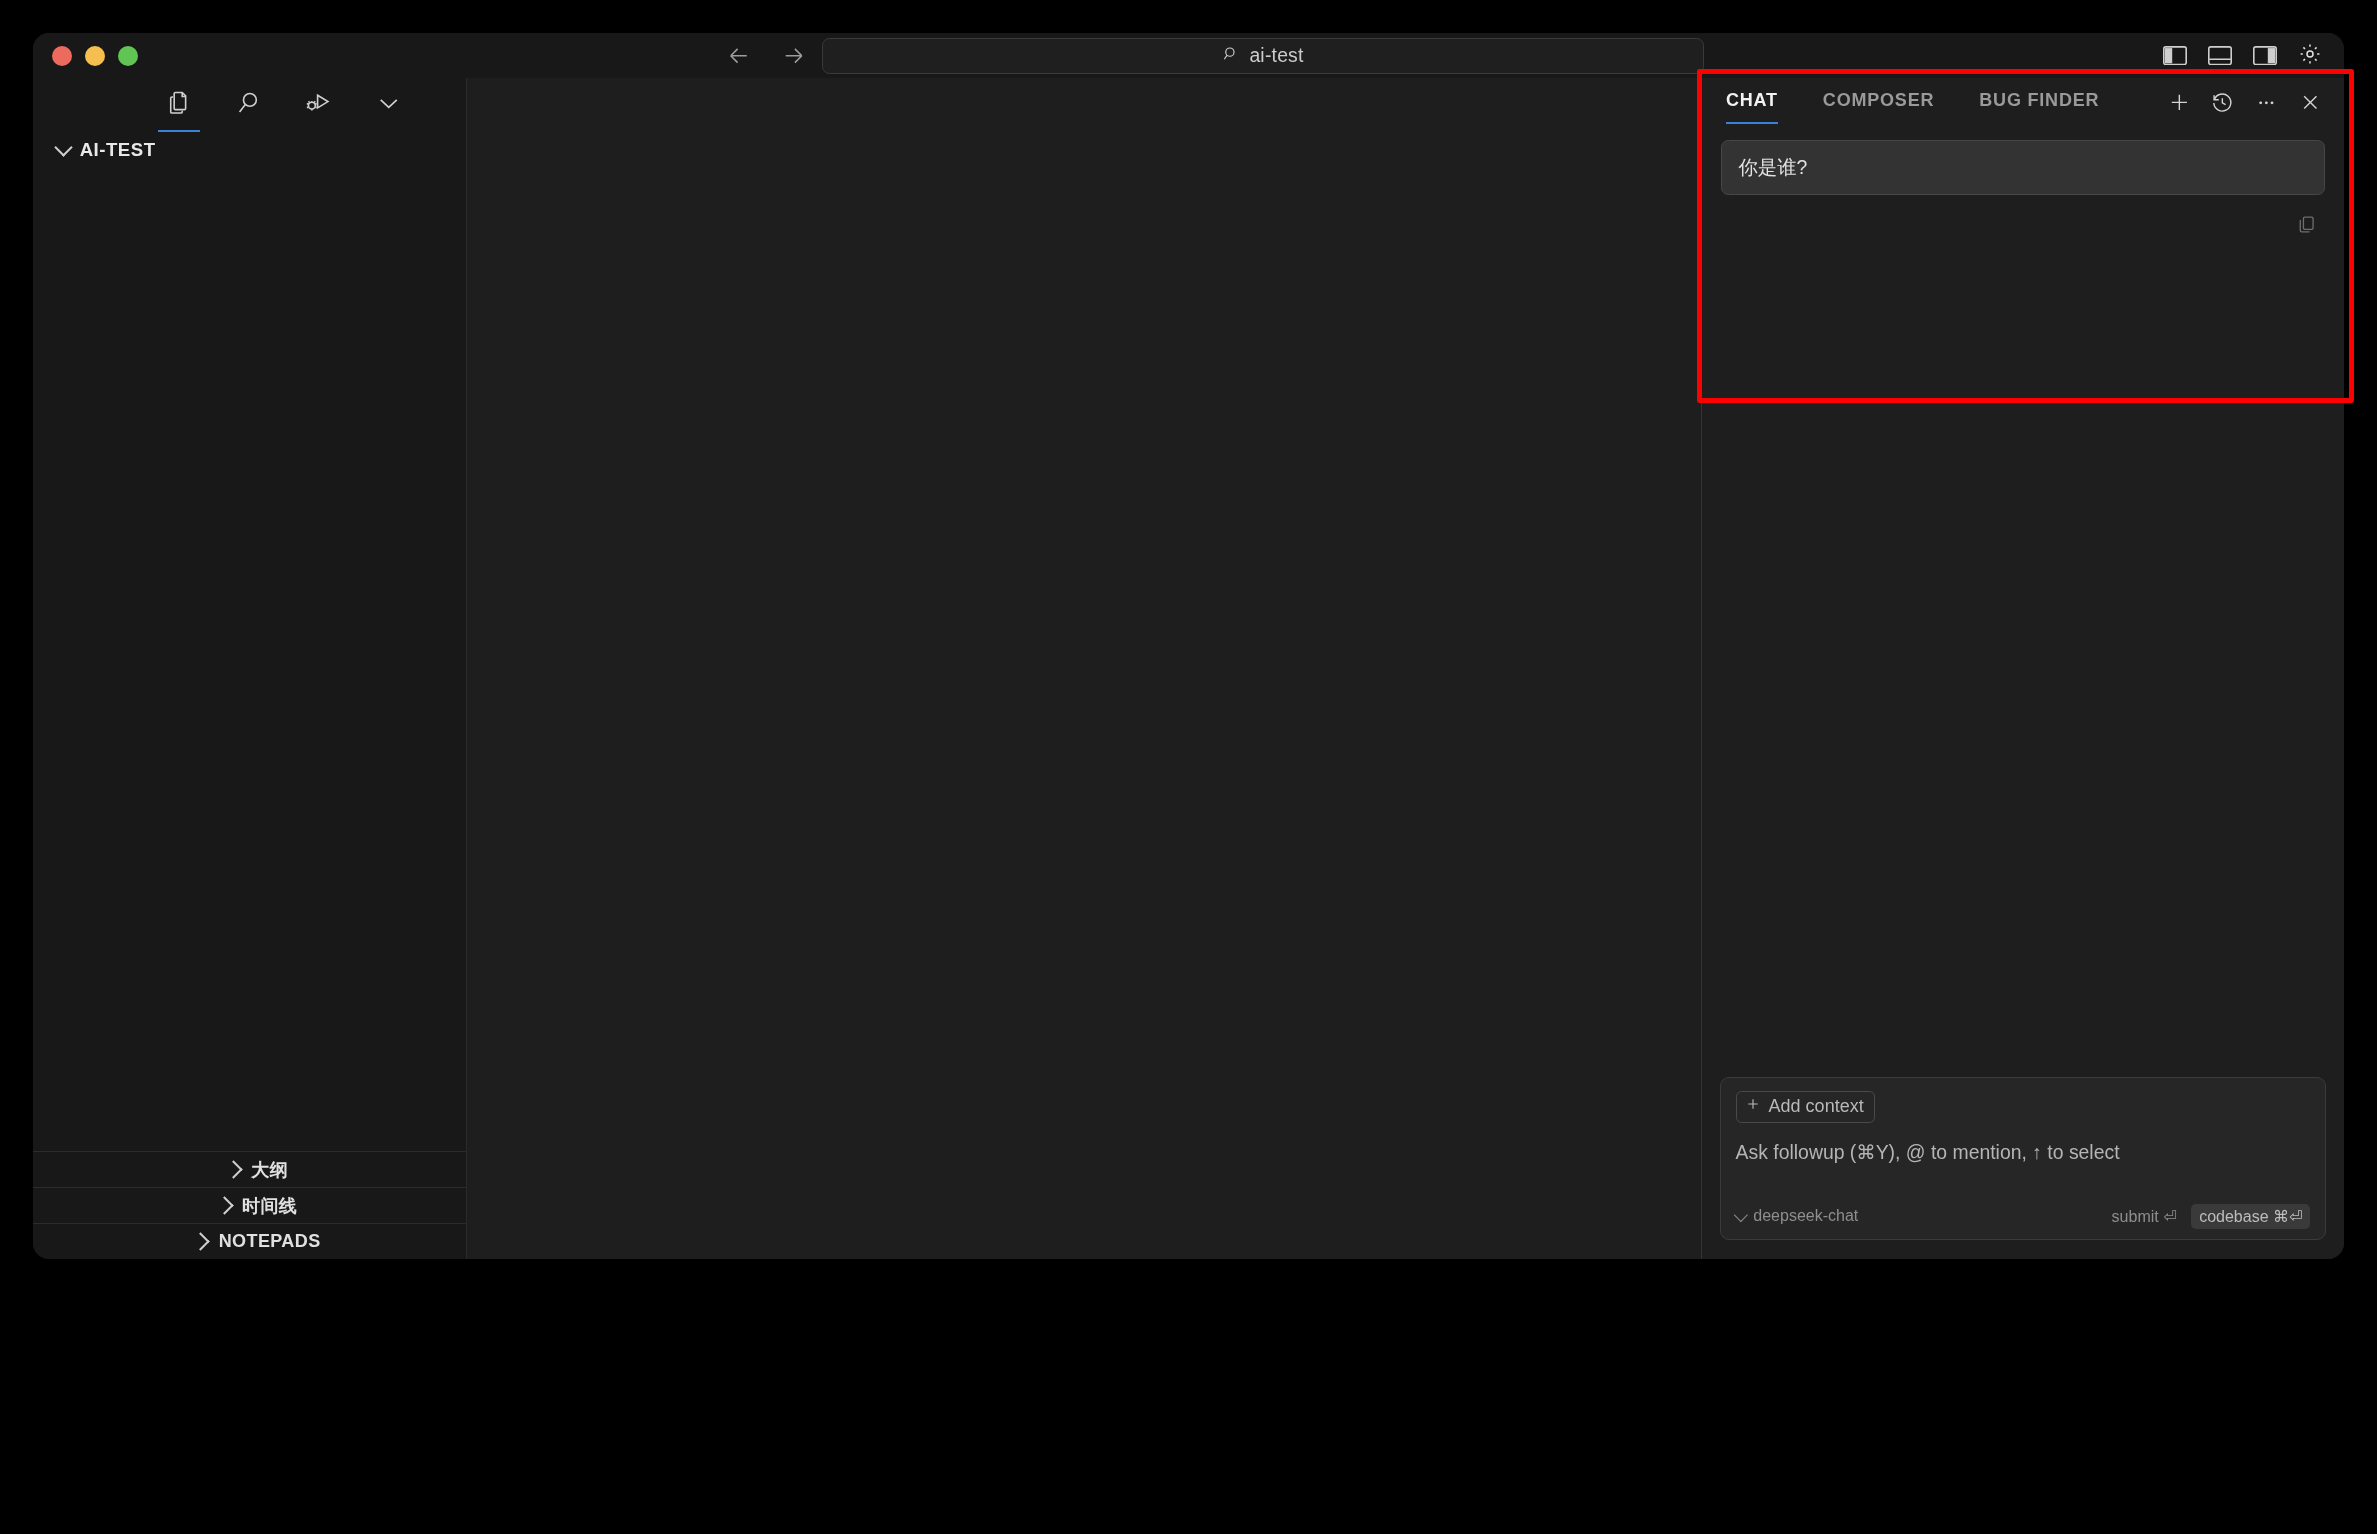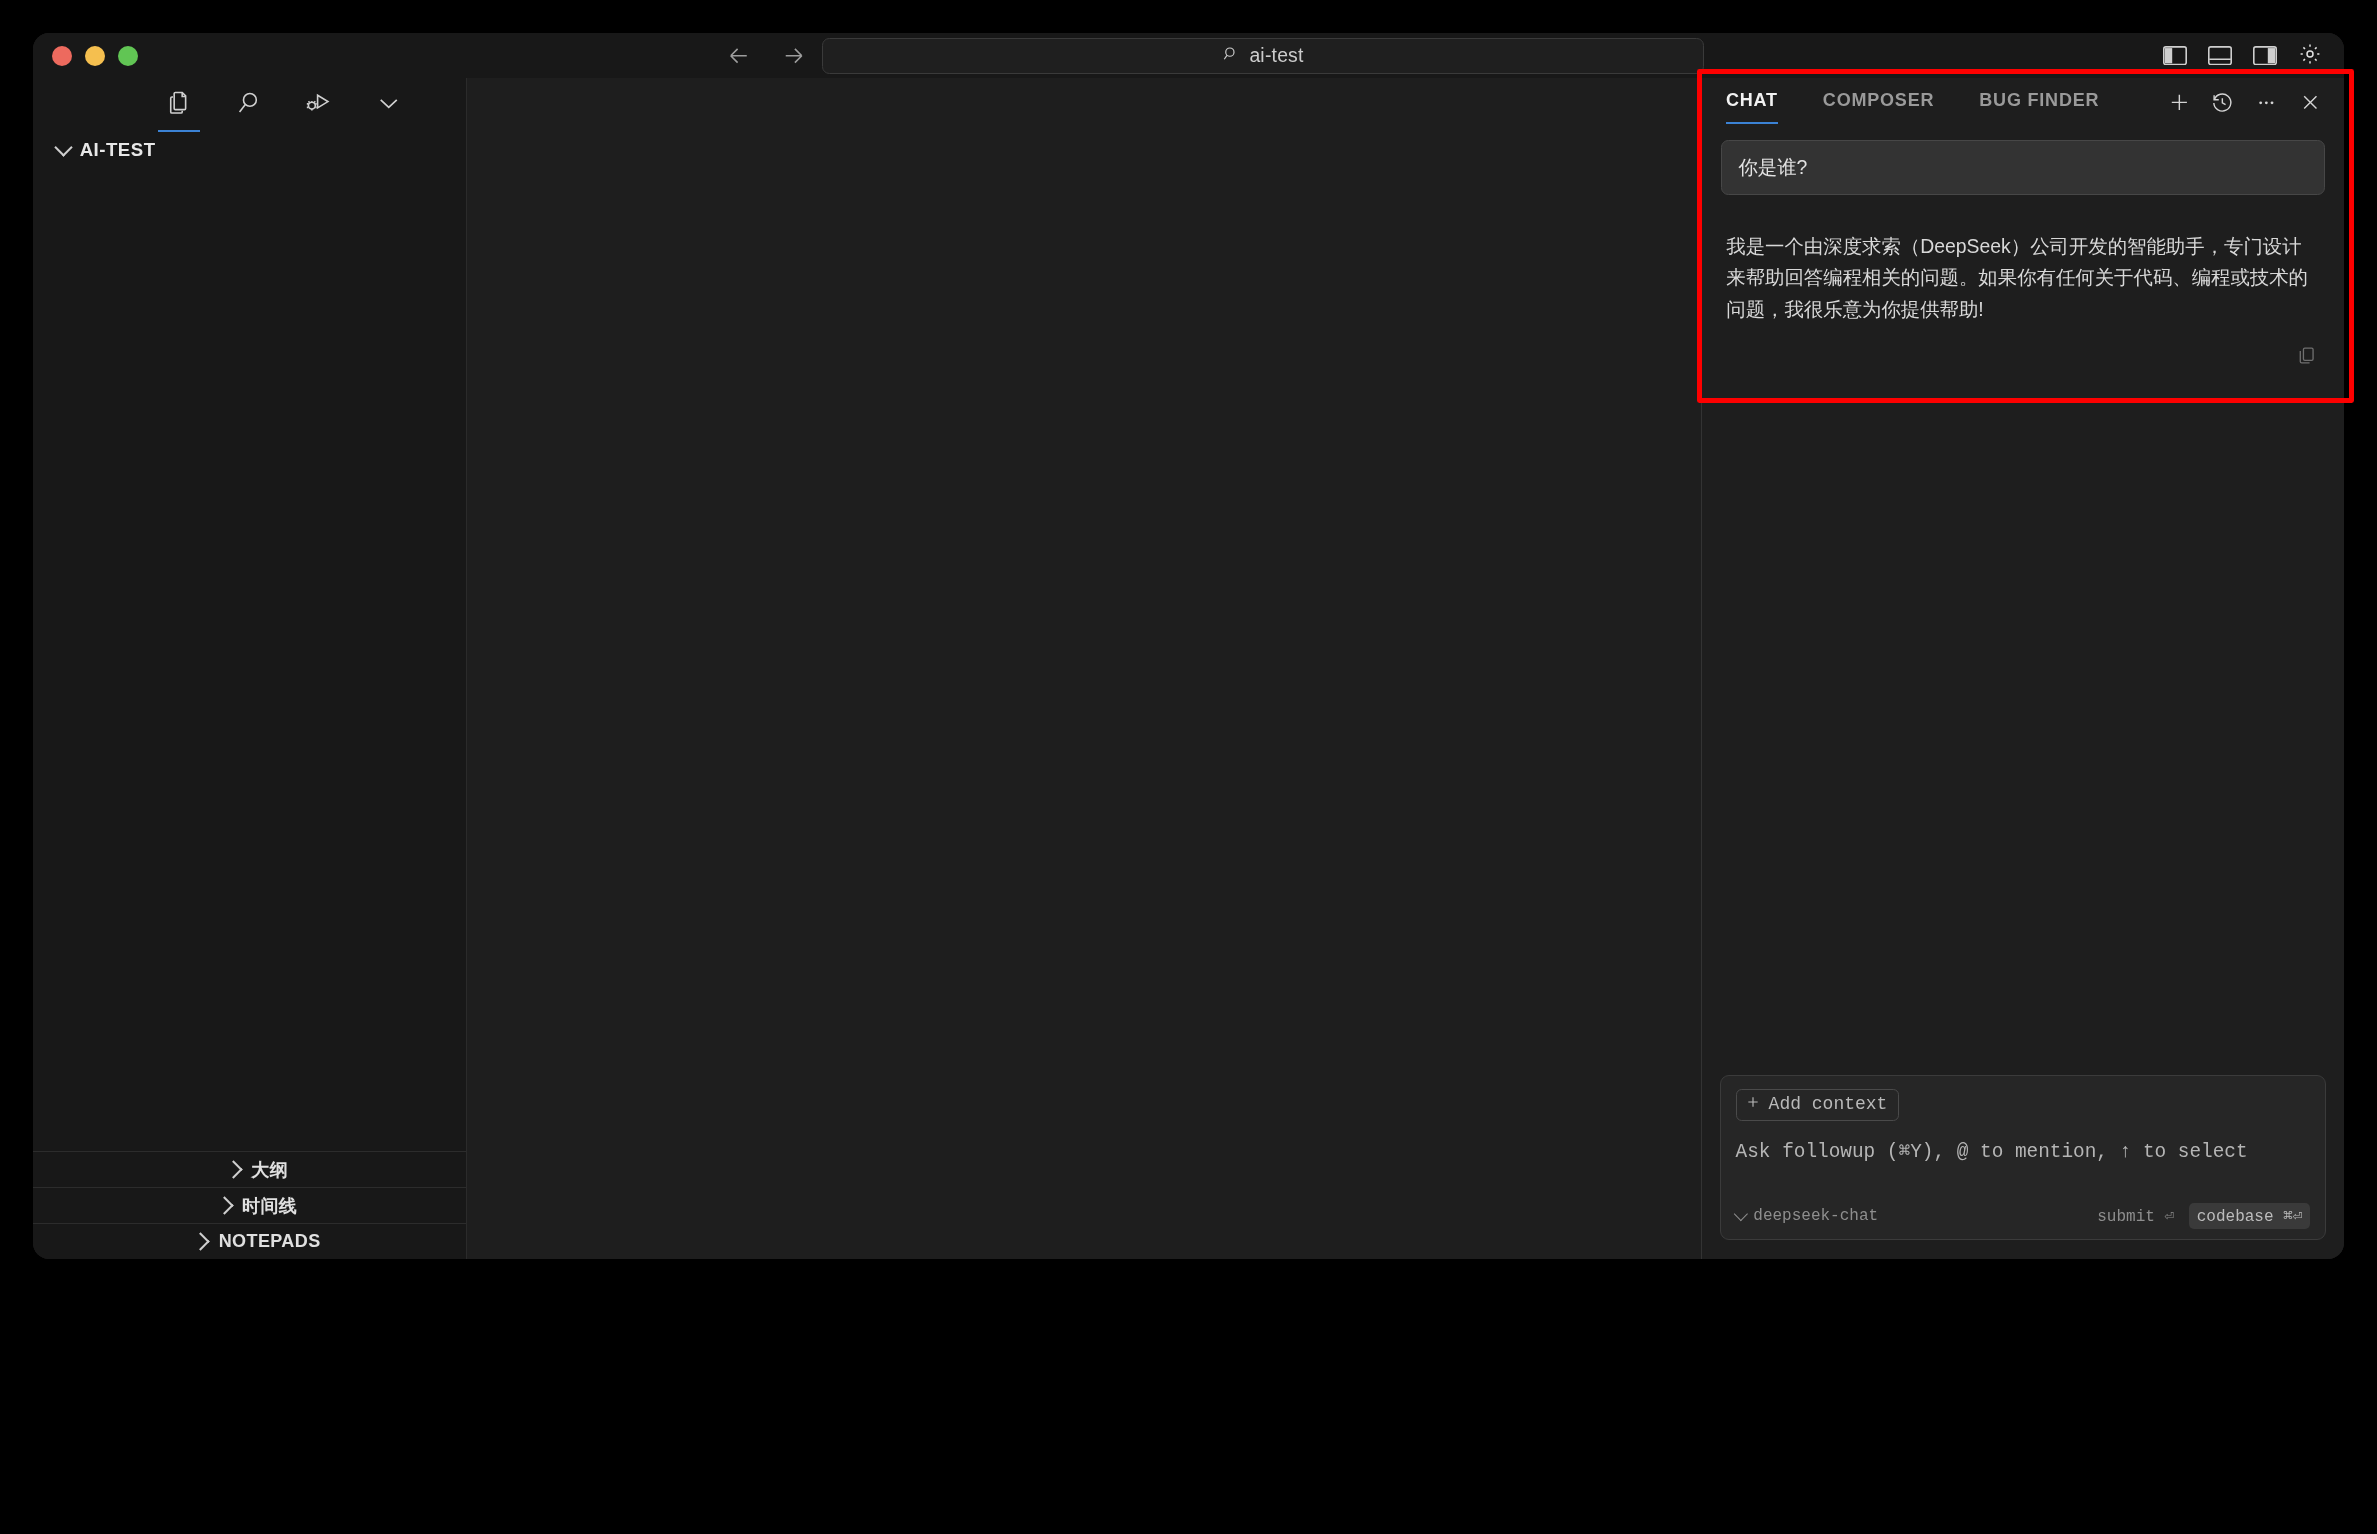--- a/index.html
+++ b/index.html
@@ -246,21 +246,20 @@
     color: #6b6b6b;
   }
 
   
   #composer {
     margin: 0 18px 19.4px 18px;
     background: #262626;
     border: 0.8px solid #3b3b3b;
     border-radius: 9px;
     padding: 13px 14.6px 9.7px 14.6px;
-    font-family: Liberation Mono, monospace;
   }
   #add-context {
     display: inline-flex;
     align-items: center;
     gap: 8px;
     border: 0.8px solid #4a4a4a;
     border-radius: 5.7px;
     padding: 4px 10.5px 4.9px 8px;
     color: #b9b9b9;
     font-size: 18px;
@@ -474,21 +473,20 @@
           <span class="hdr-ico">
             <svg width="22.7" height="22.7" viewBox="0 0 24 24" fill="none" stroke="#d4d4d4" stroke-width="1.5">
               <path d="M5.5 5.5 18.5 18.5M18.5 5.5 5.5 18.5"></path>
             </svg>
           </span>
         </div>
       </div>
 
       <div id="chat-scroll">
         <div id="user-msg">你是谁?</div>
-        <div id="assistant-msg">我是一个由深度求索（DeepSeek）公司开发的智能助手，专门设计来帮助回答编程相关的问题。如果你有任何关于代码、编程或技术的问题，我很乐意为你提供帮助!</div>
         <div id="assistant-actions">
           <span>
             <svg width="21" height="21" viewBox="0 0 24 24" fill="none" stroke="#6f6f6f" stroke-width="1.5">
               <rect x="8.5" y="3.5" width="11" height="14" rx="1.6"></rect>
               <path d="M15.5 20.5h-9a1.6 1.6 0 0 1-1.6-1.6v-12"></path>
             </svg>
           </span>
         </div>
       </div>
 

